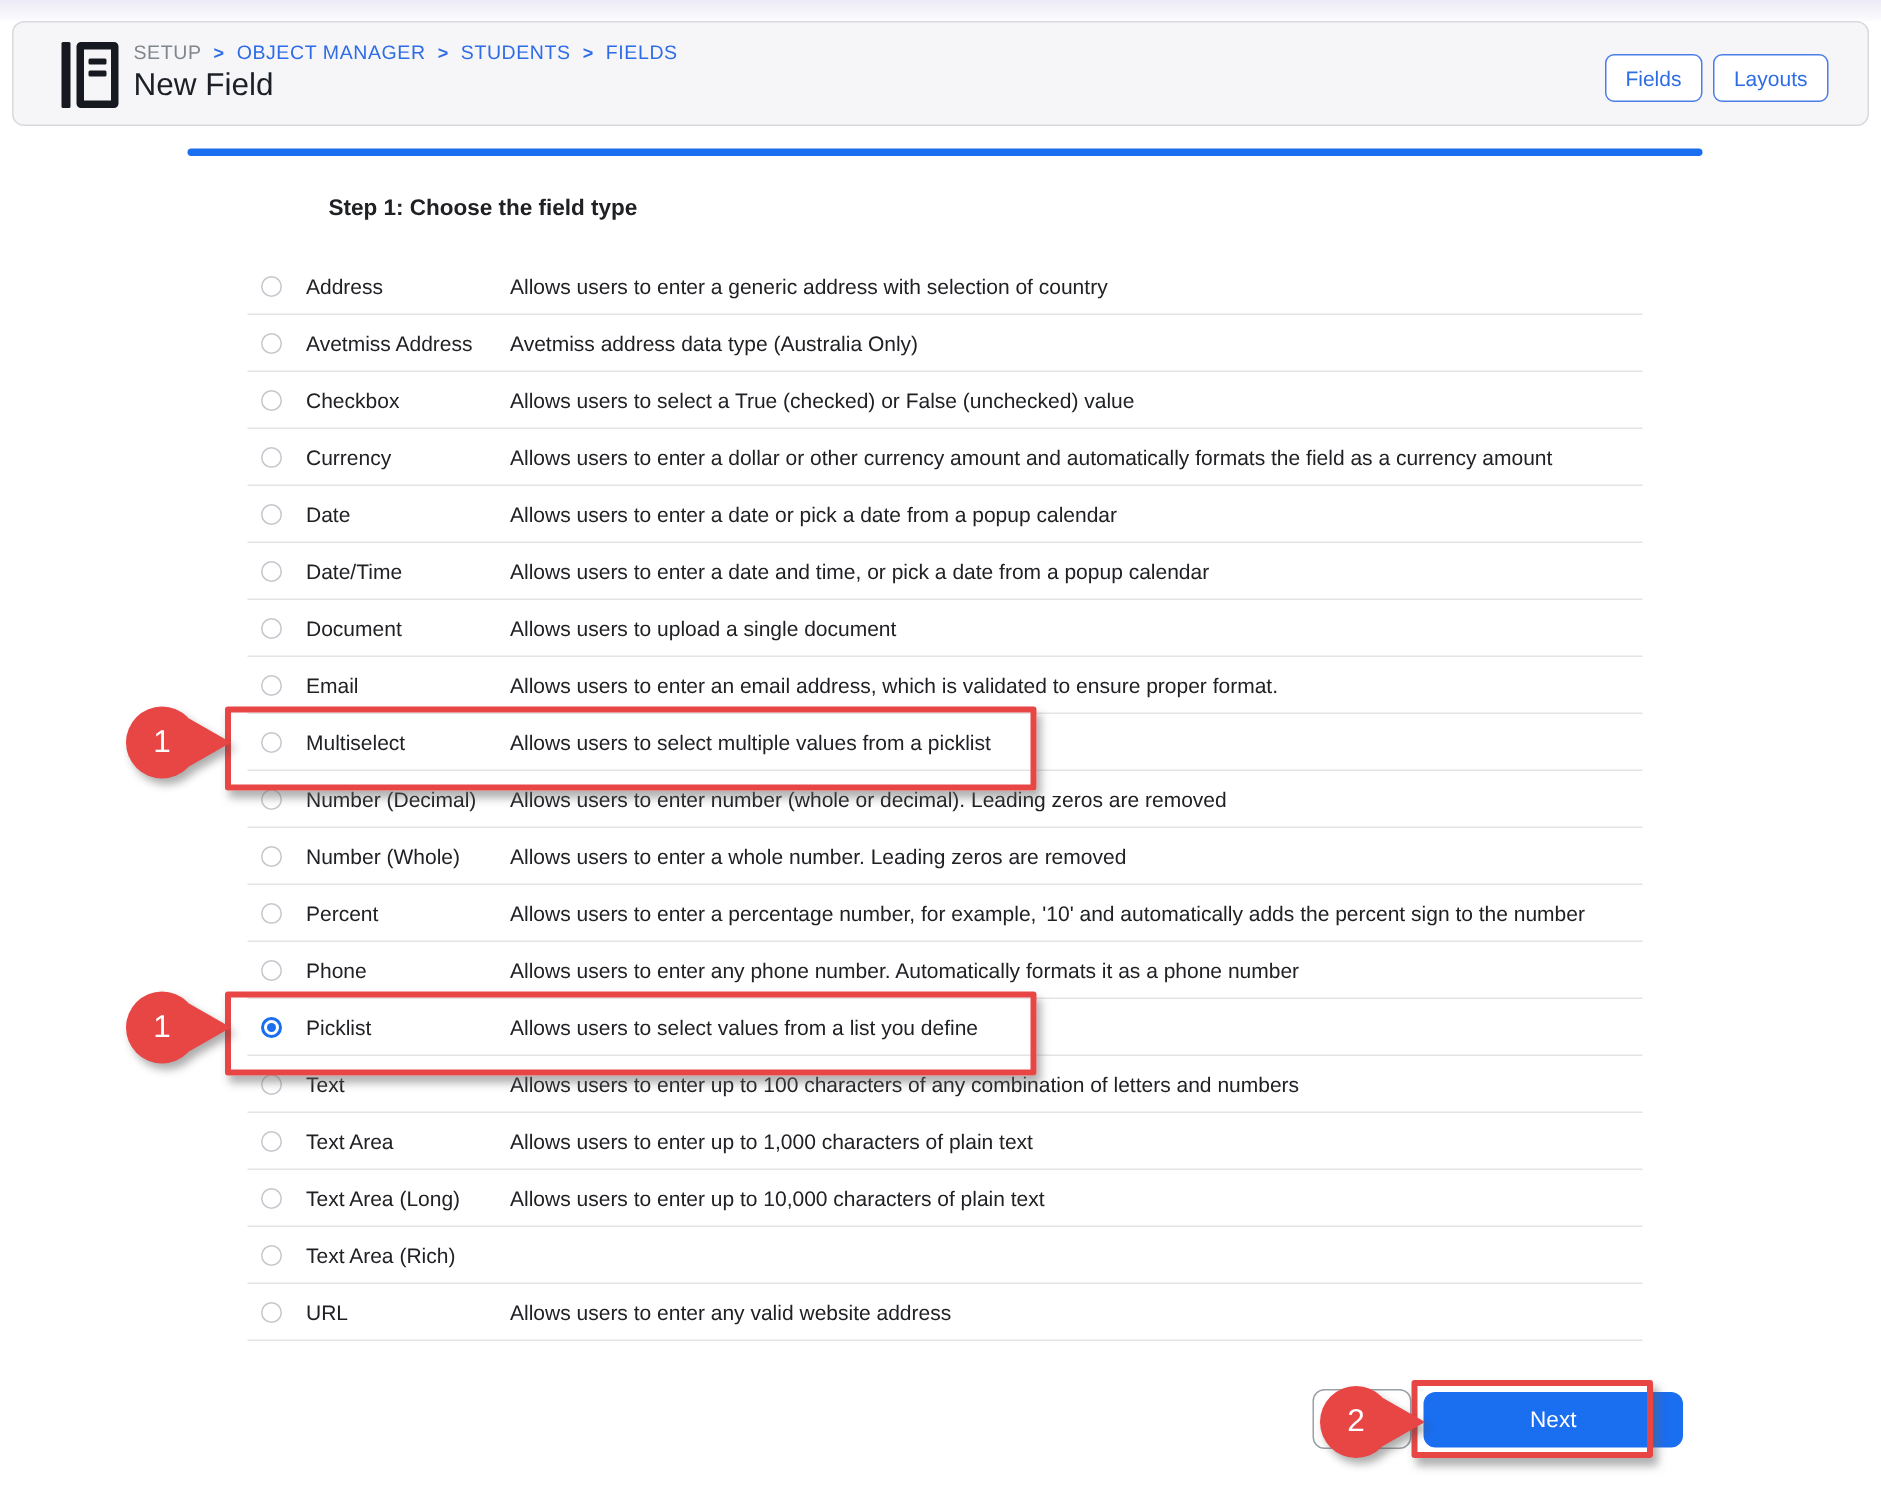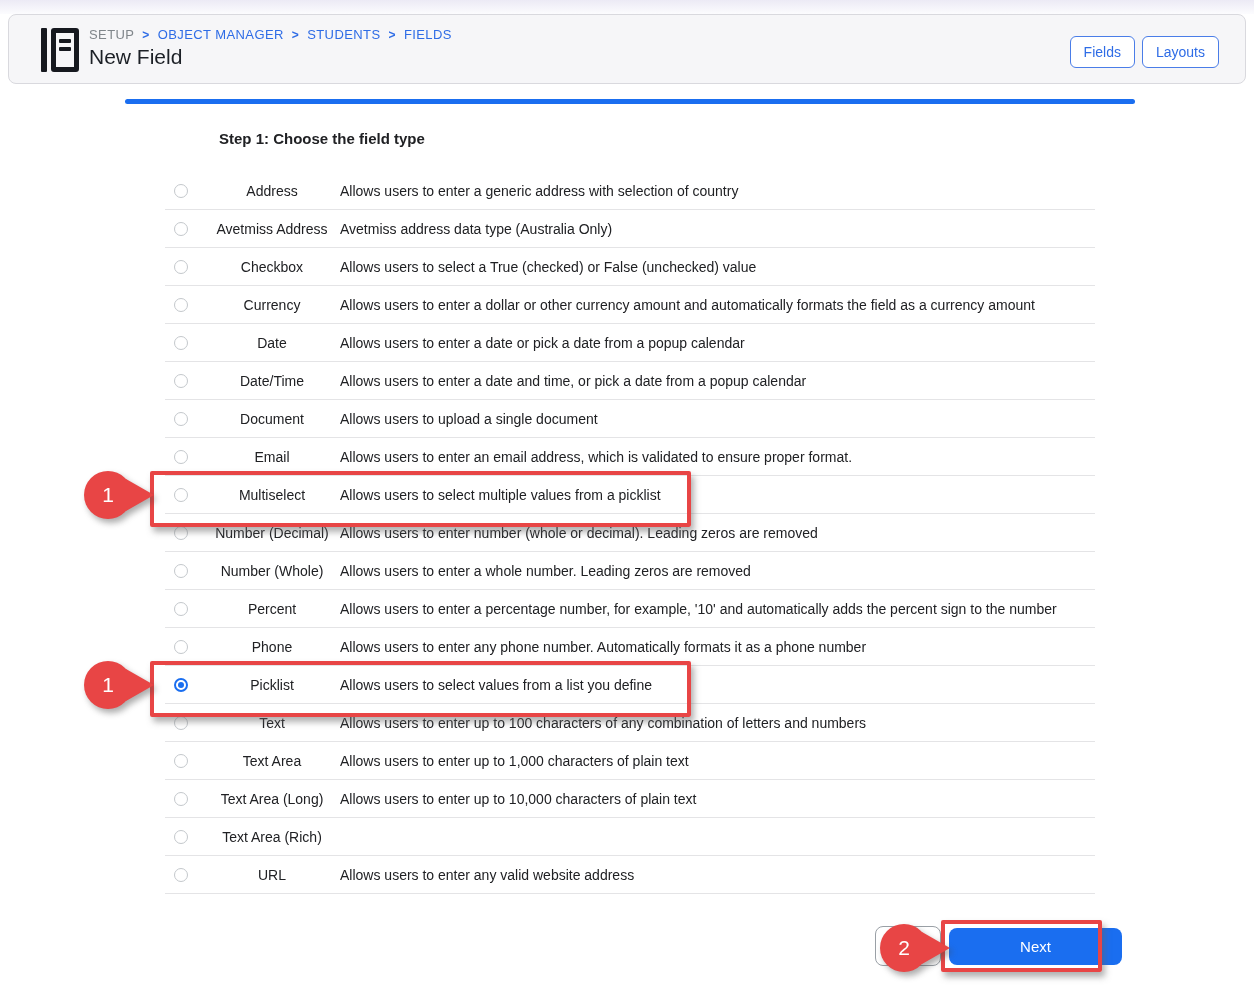--- a/index.html
+++ b/index.html
@@ -26,21 +26,21 @@
   .page-title { position:absolute; left:80px; top:30px; font-size:21px; font-weight:500; color:#1c2026; }
   .header-actions { position:absolute; right:26px; top:21px; display:flex; gap:7px; }
   .outline-btn { background:#fff; color:var(--link_blue); border:1px solid #4a7de8;
     border-radius:6px; padding:7px 13px; font-size:14px; font-family:inherit; cursor:pointer; }
 
   
   .accent-bar { position:absolute; left:125px; top:99px; width:1010px; height:5px;
     border-radius:3px; background:var(--accent_blue); }
   .step-title { position:absolute; left:172px; top:130px; font-size:15px; font-weight:700; color:var(--text_dark);margin-left:47px; }
 
-  .field-list { position:absolute; left:165px; top:172px; width:930px;text-align:center; }
+  .field-list { position:absolute; left:165px; top:172px; width:930px; }
   .row { position:relative; display:flex; align-items:center; height:38px;
     border-bottom:1px solid var(--border_gray); background:transparent; cursor:pointer; }
   .radio { position:relative; width:14px; height:14px; margin-left:9px; flex:none;
     border:1.5px solid #c4c8cc; border-radius:50%; background:#fff; }
   .row.selected .radio { border:2px solid var(--accent_blue); }
   .row.selected .radio::after { content:""; position:absolute; inset:2px;
     background:var(--accent_blue); border-radius:50%; }
   .row-label { margin-left:16px; width:136px; flex:none; font-size:14px; color:var(--text_dark); }
   .row-desc { font-size:14px; color:var(--text_dark); }
 

